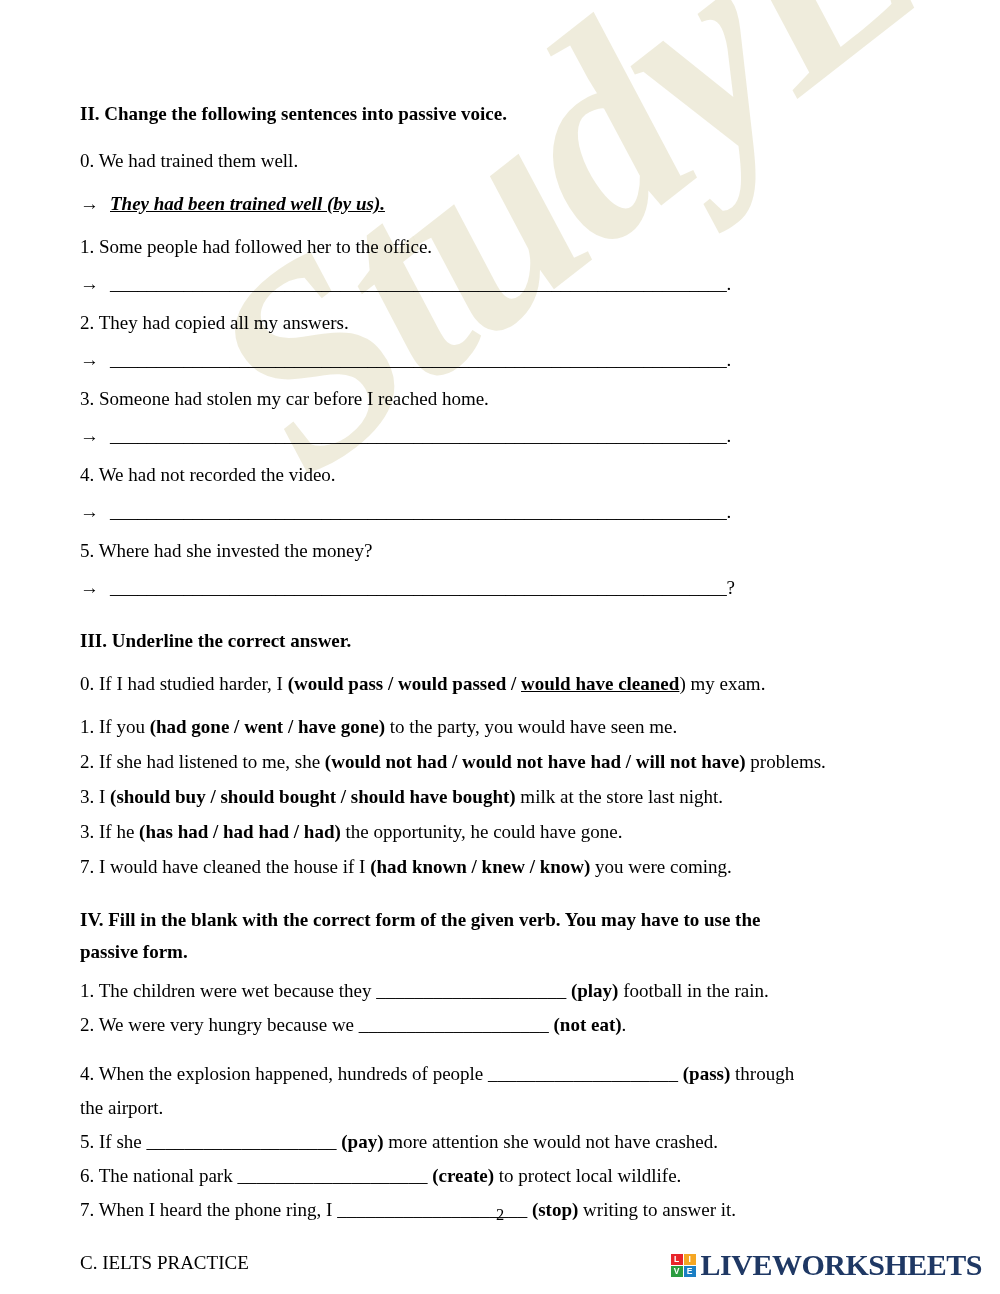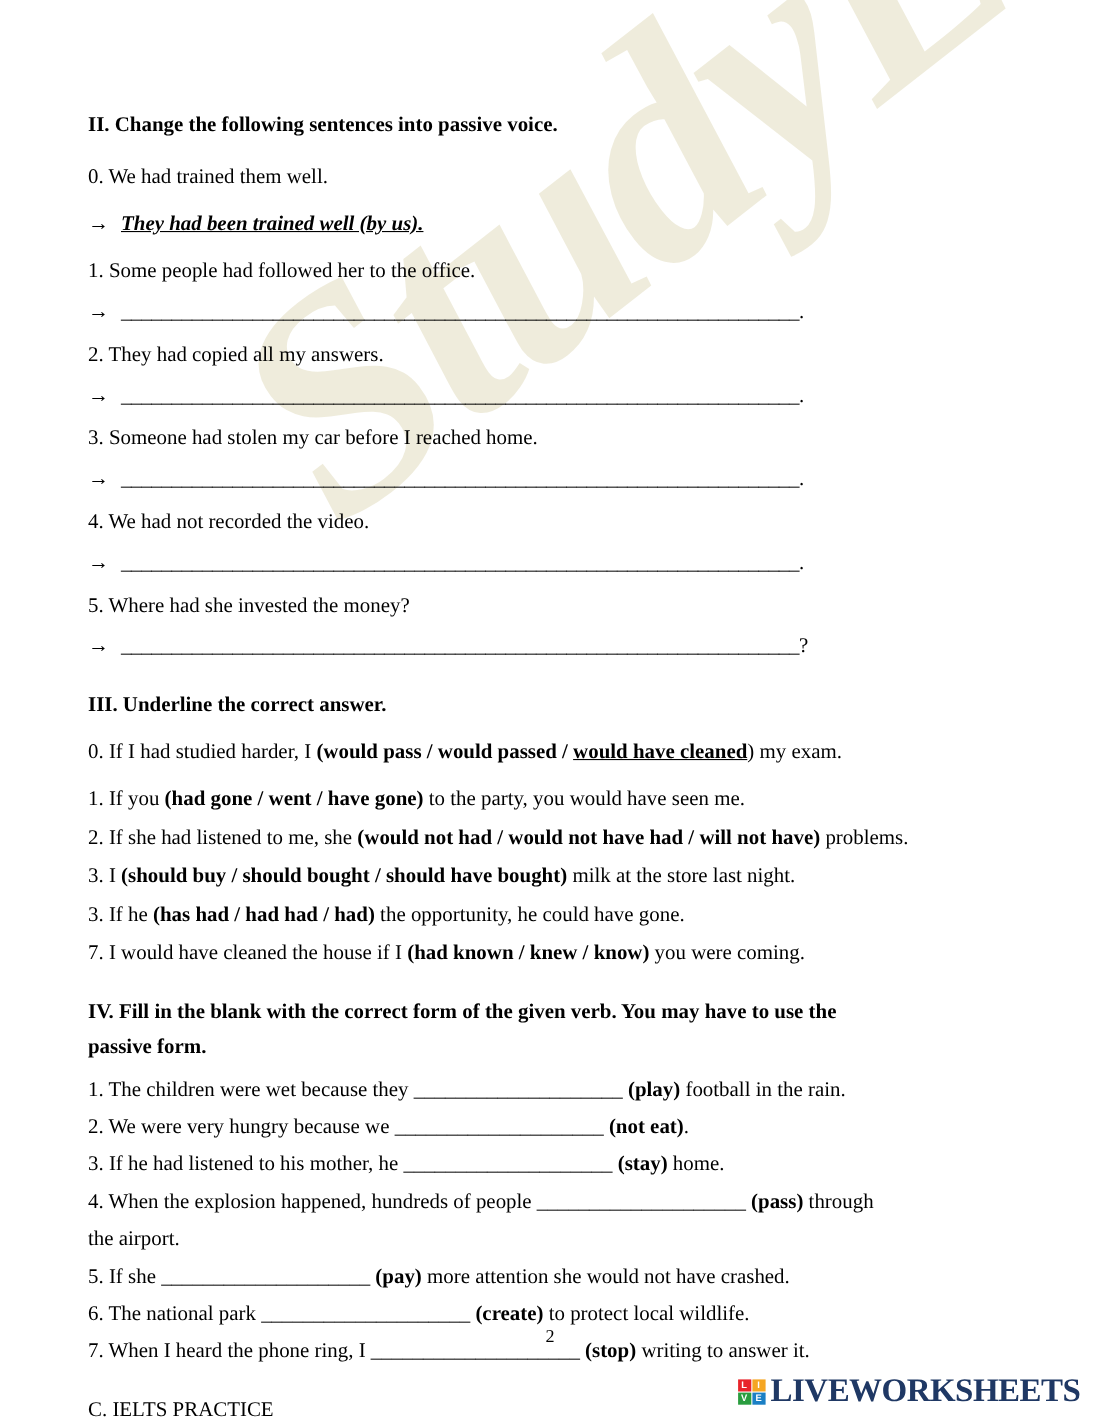--- a/index.html
+++ b/index.html
@@ -215,21 +215,20 @@
 
     <p class="line hdr">IV. Fill in the blank with the correct form of the given verb. You may have to use the</p>
     <div class="sp-13"></div>
     <p class="line hdr">passive form.</p>
     <div class="sp-20"></div>
 
     <p class="line"><span>1. The children were wet because they </span><span>____________________</span><span class="bold"> (play)</span><span> football in the rain.</span></p>
     <div class="sp-15"></div>
     <p class="line"><span>2. We were very hungry because we </span><span>____________________</span><span class="bold"> (not eat)</span><span>.</span></p>
     <div class="sp-15"></div>
-    <p class="line"><span>3. If he had listened to his mother, he </span><span>____________________</span><span class="bold"> (stay)</span><span> home.</span></p>
     <div class="sp-15"></div>
     <p class="line"><span>4. When the explosion happened, hundreds of people </span><span>____________________</span><span class="bold"> (pass)</span><span> through</span></p>
     <div class="sp-15"></div>
     <p class="line">the airport.</p>
     <div class="sp-15"></div>
     <p class="line"><span>5. If she </span><span>____________________</span><span class="bold"> (pay)</span><span> more attention she would not have crashed.</span></p>
     <div class="sp-15"></div>
     <p class="line"><span>6. The national park </span><span>____________________</span><span class="bold"> (create)</span><span> to protect local wildlife.</span></p>
     <div class="sp-15"></div>
     <p class="line"><span>7. When I heard the phone ring, I </span><span>____________________</span><span class="bold"> (stop)</span><span> writing to answer it.</span></p>

